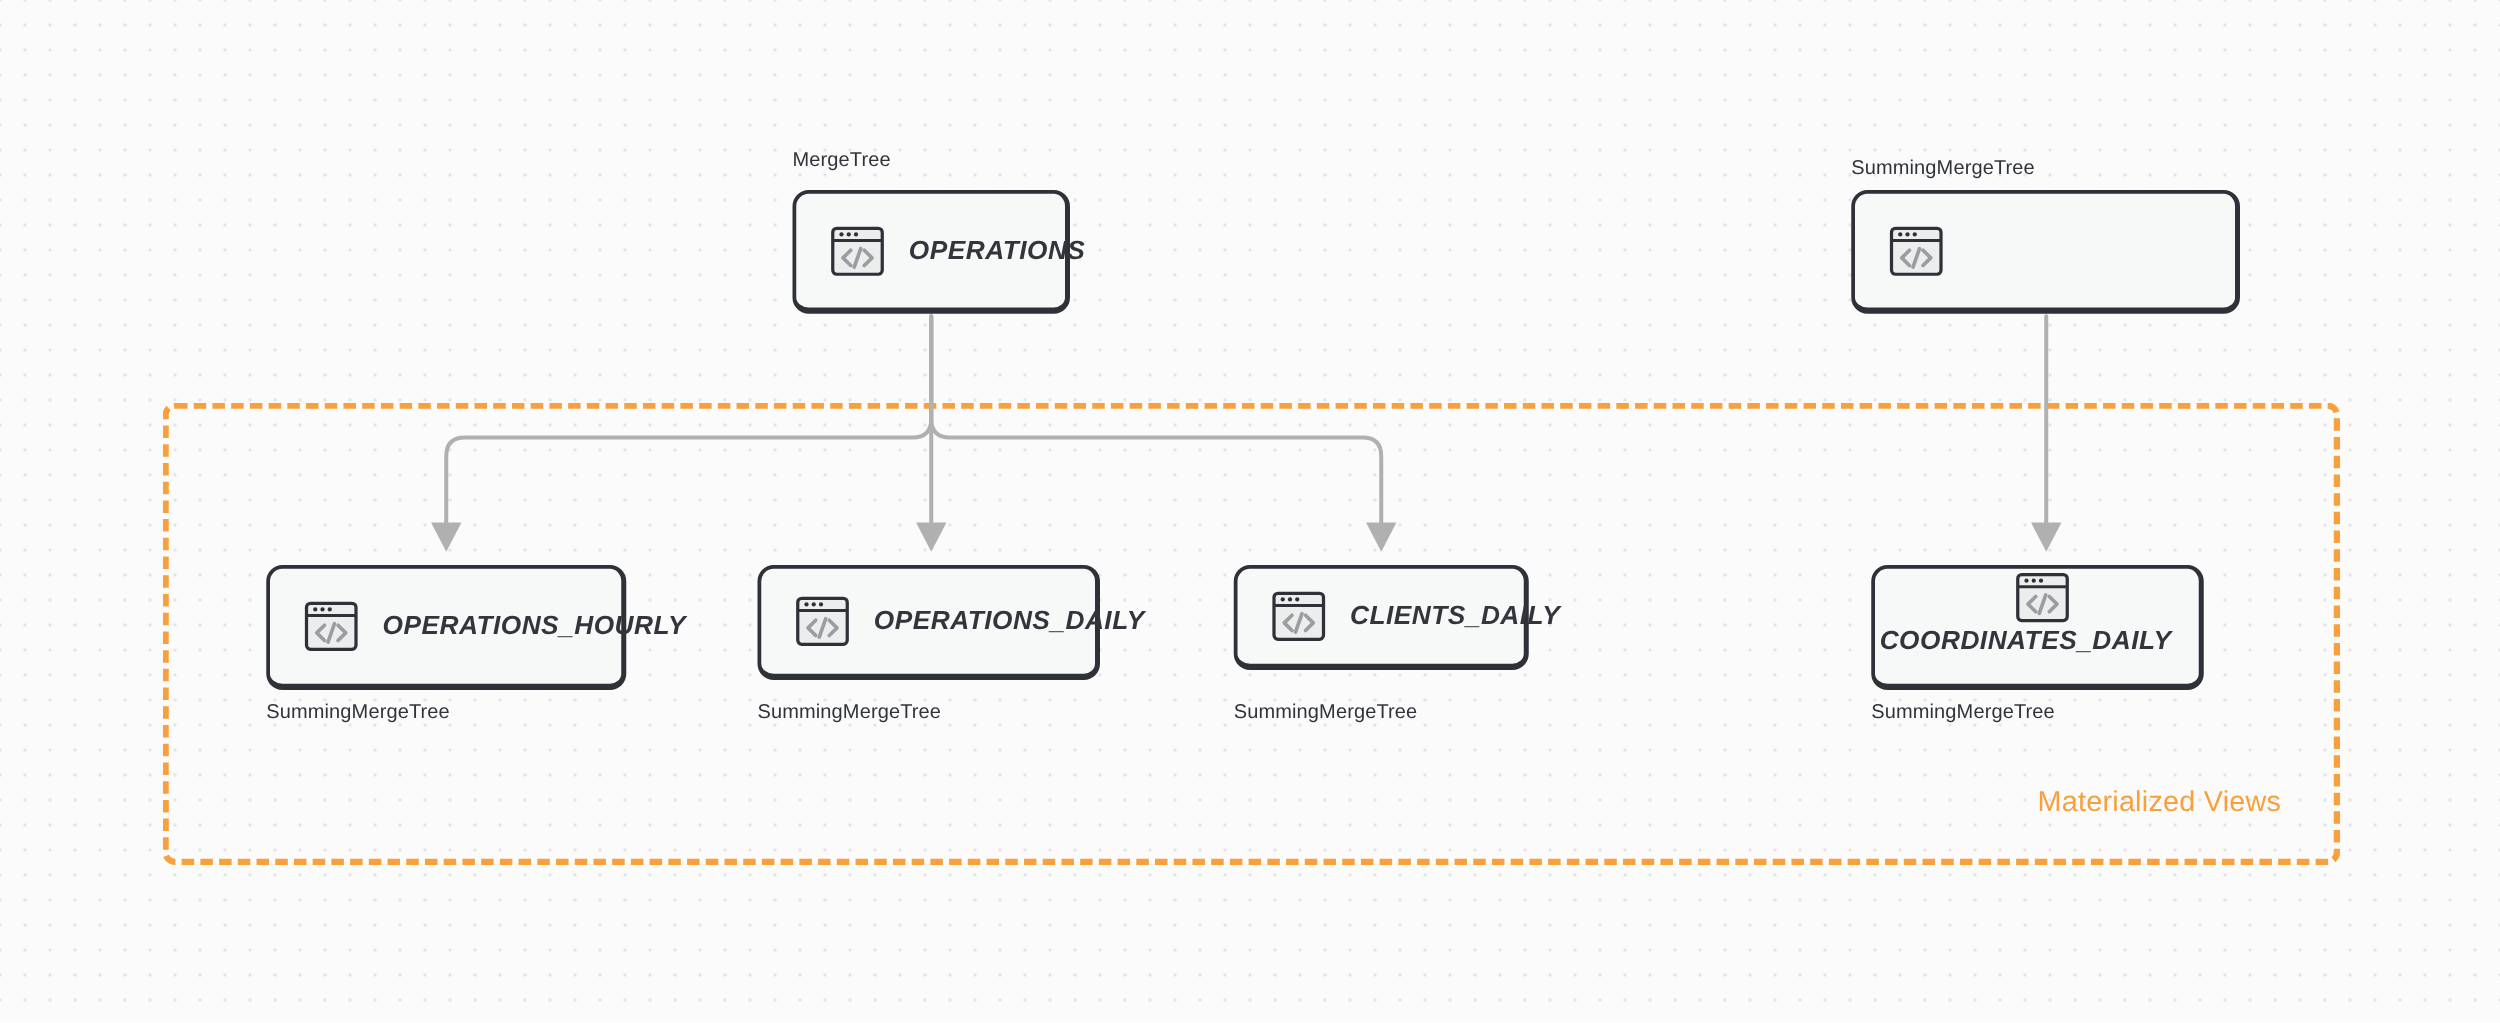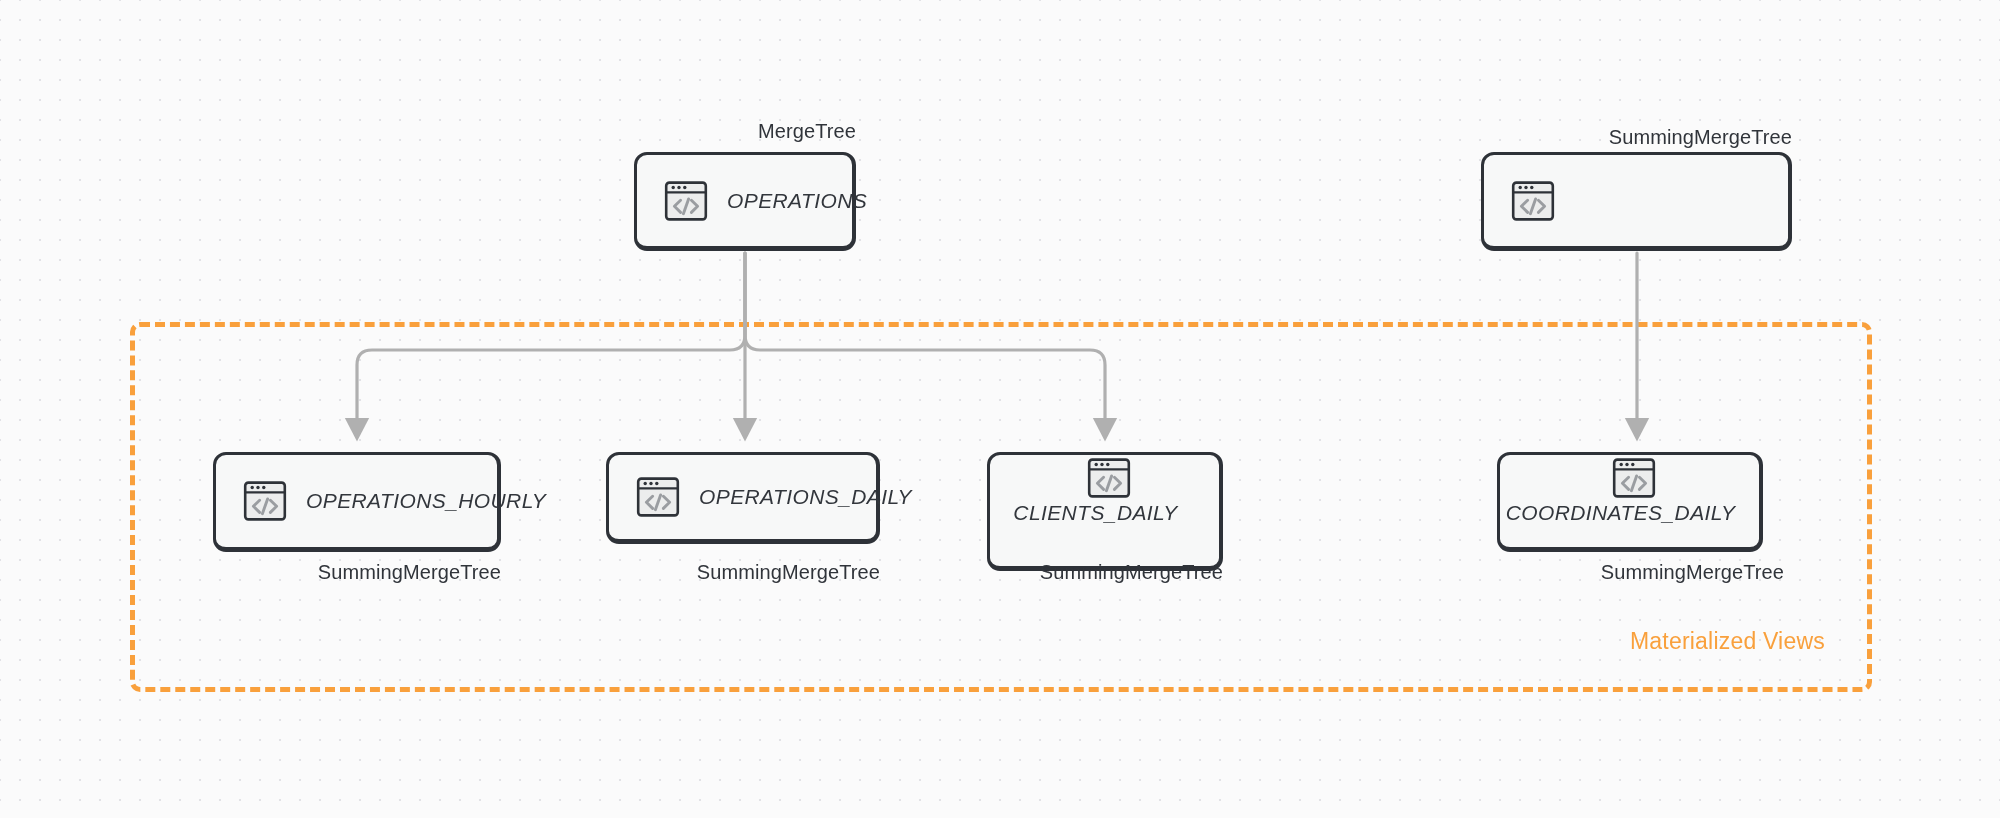--- a/index.html
+++ b/index.html
@@ -50,44 +50,45 @@
     position: absolute;
     box-sizing: border-box;
     background: #f7f8f8;
     border: 3px solid #2e3238;
     border-bottom-width: 5px;
     border-right-width: 4px;
     border-radius: 13px;
     display: flex;
     align-items: center;
     justify-content: flex-start;
+    font-weight: bold;
   }
   .node .icon-wrap {
     flex: 0 0 auto;
     margin-left: 26px;
     margin-right: 18px;
     display: flex;
     align-items: center;
   }
   .node .node-label {
     font-style: italic;
     font-size: 21px;
     color: #32363c;
     letter-spacing: 0.4px;
     white-space: nowrap;
     padding-right: 18px;
   }
 
   
   .caption {
     position: absolute;
-    font-size: 20px;
+    font-size: 16px;
     color: #30343a;
     white-space: nowrap;
-    text-align: right;
+    text-align: left;
     letter-spacing: 0.1px;
   }
 </style>
 </head>
 <body>
 
 <div id="canvas">
 
   <div class="mv-group" id="mv-group" style="left: 130px; top: 322px; width: 1742px; height: 370px; border-color: rgb(249, 160, 60);"></div>
   <div class="mv-label" id="mv-label" style="left: 1630px; top: 628px; color: rgb(249, 160, 60);">Materialized Views</div>
@@ -165,21 +166,21 @@
             <circle cx="16.0" cy="9.5" r="1.7" fill="#2e3238"></circle>
             <circle cx="21.8" cy="9.5" r="1.7" fill="#2e3238"></circle>
             <path d="M17.6,22.2 L11.4,28.3 L17.6,34.4" fill="none" stroke="#9a9da1" stroke-width="2.9" stroke-linecap="round" stroke-linejoin="round"></path>
             <path d="M28.4,22.2 L34.6,28.3 L28.4,34.4" fill="none" stroke="#9a9da1" stroke-width="2.9" stroke-linecap="round" stroke-linejoin="round"></path>
             <path d="M25.6,20.9 L20.4,35.7" fill="none" stroke="#9a9da1" stroke-width="2.9" stroke-linecap="round"></path>
           </svg>
         </span>
         <span class="node-label">OPERATIONS_DAILY</span>
       </div>
       <div class="caption" style="left: 606px; top: 561px; width: 274px; color: rgb(48, 52, 58);">SummingMergeTree</div>
-      <div class="node" style="left: 987px; top: 452px; width: 236px; height: 119px; border-color: rgb(46, 50, 56); background: rgb(247, 248, 248); flex-direction: column;">
+      <div class="node" style="left: 987px; top: 452px; width: 236px; height: 84px; border-color: rgb(46, 50, 56); background: rgb(247, 248, 248);">
         <span class="icon-wrap">
           <svg width="46" height="46" viewBox="0 0 46 46" xmlns="http://www.w3.org/2000/svg">
             <rect x="3.2" y="4.6" width="39.6" height="36.8" rx="3.2" fill="#eceded" stroke="#2e3238" stroke-width="2.6"></rect>
             <path d="M3.2,14.4 H42.8" stroke="#2e3238" stroke-width="2.4"></path>
             <circle cx="10.2" cy="9.5" r="1.7" fill="#2e3238"></circle>
             <circle cx="16.0" cy="9.5" r="1.7" fill="#2e3238"></circle>
             <circle cx="21.8" cy="9.5" r="1.7" fill="#2e3238"></circle>
             <path d="M17.6,22.2 L11.4,28.3 L17.6,34.4" fill="none" stroke="#9a9da1" stroke-width="2.9" stroke-linecap="round" stroke-linejoin="round"></path>
             <path d="M28.4,22.2 L34.6,28.3 L28.4,34.4" fill="none" stroke="#9a9da1" stroke-width="2.9" stroke-linecap="round" stroke-linejoin="round"></path>
             <path d="M25.6,20.9 L20.4,35.7" fill="none" stroke="#9a9da1" stroke-width="2.9" stroke-linecap="round"></path>

